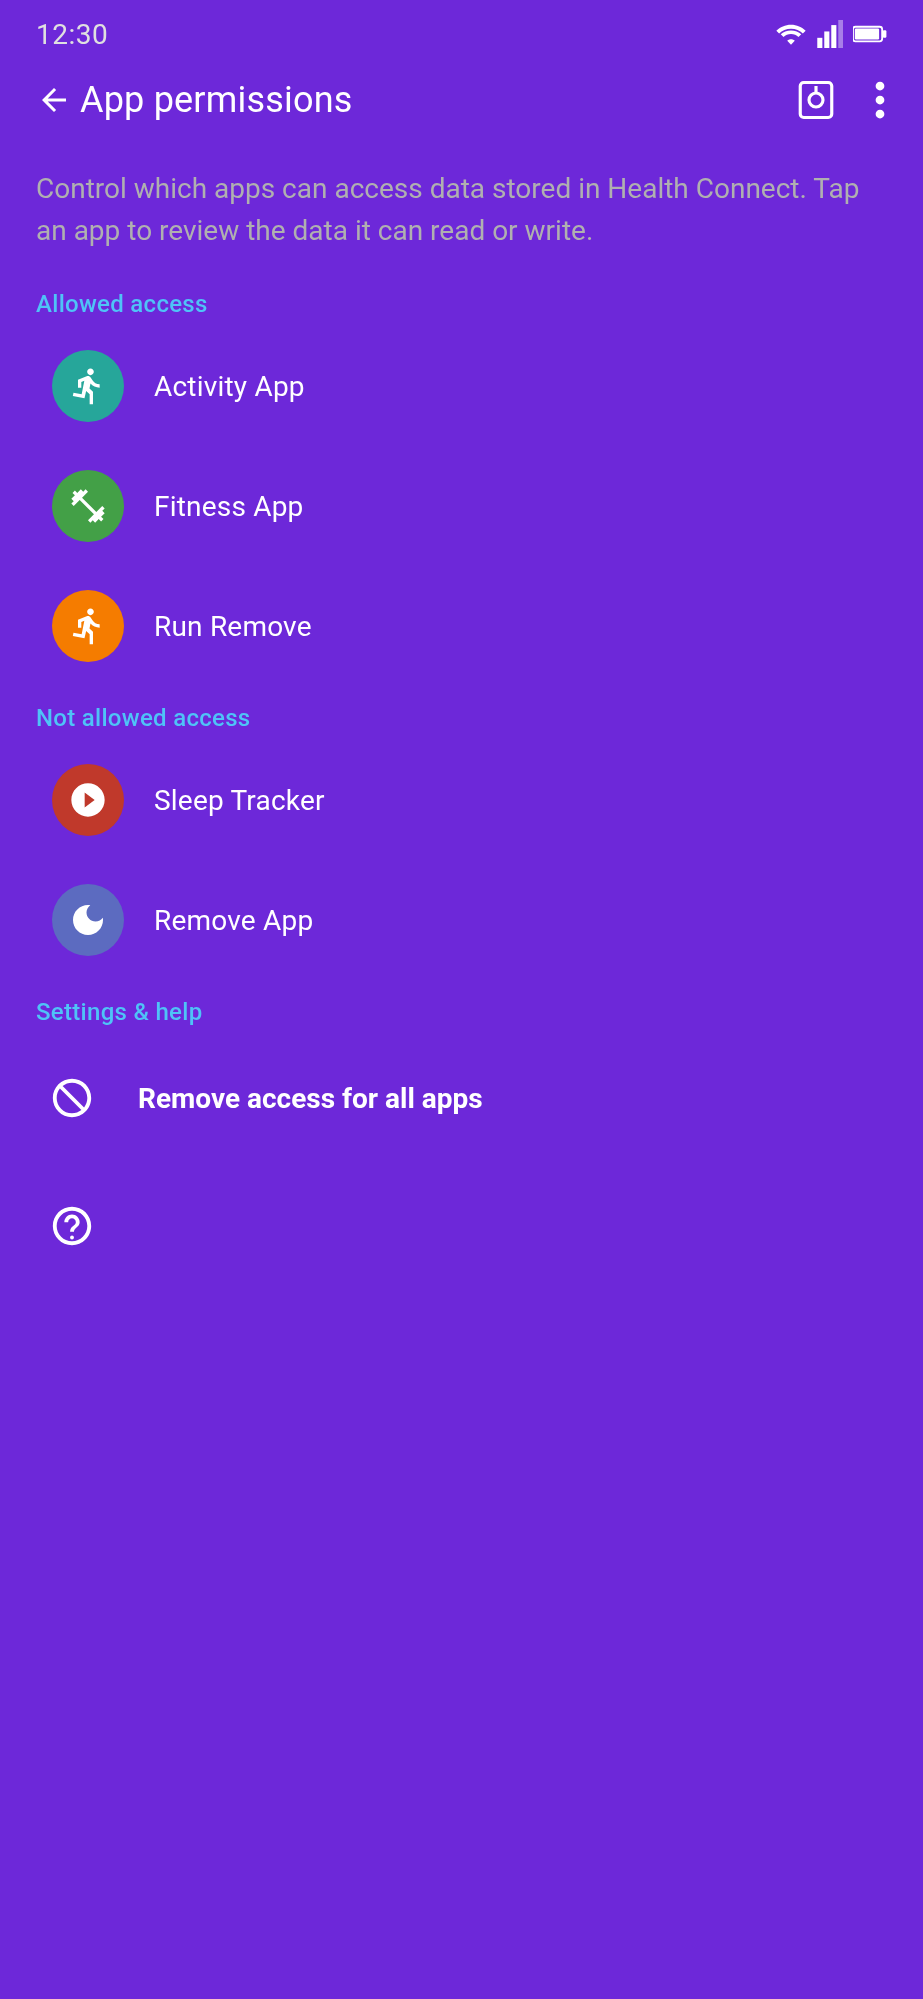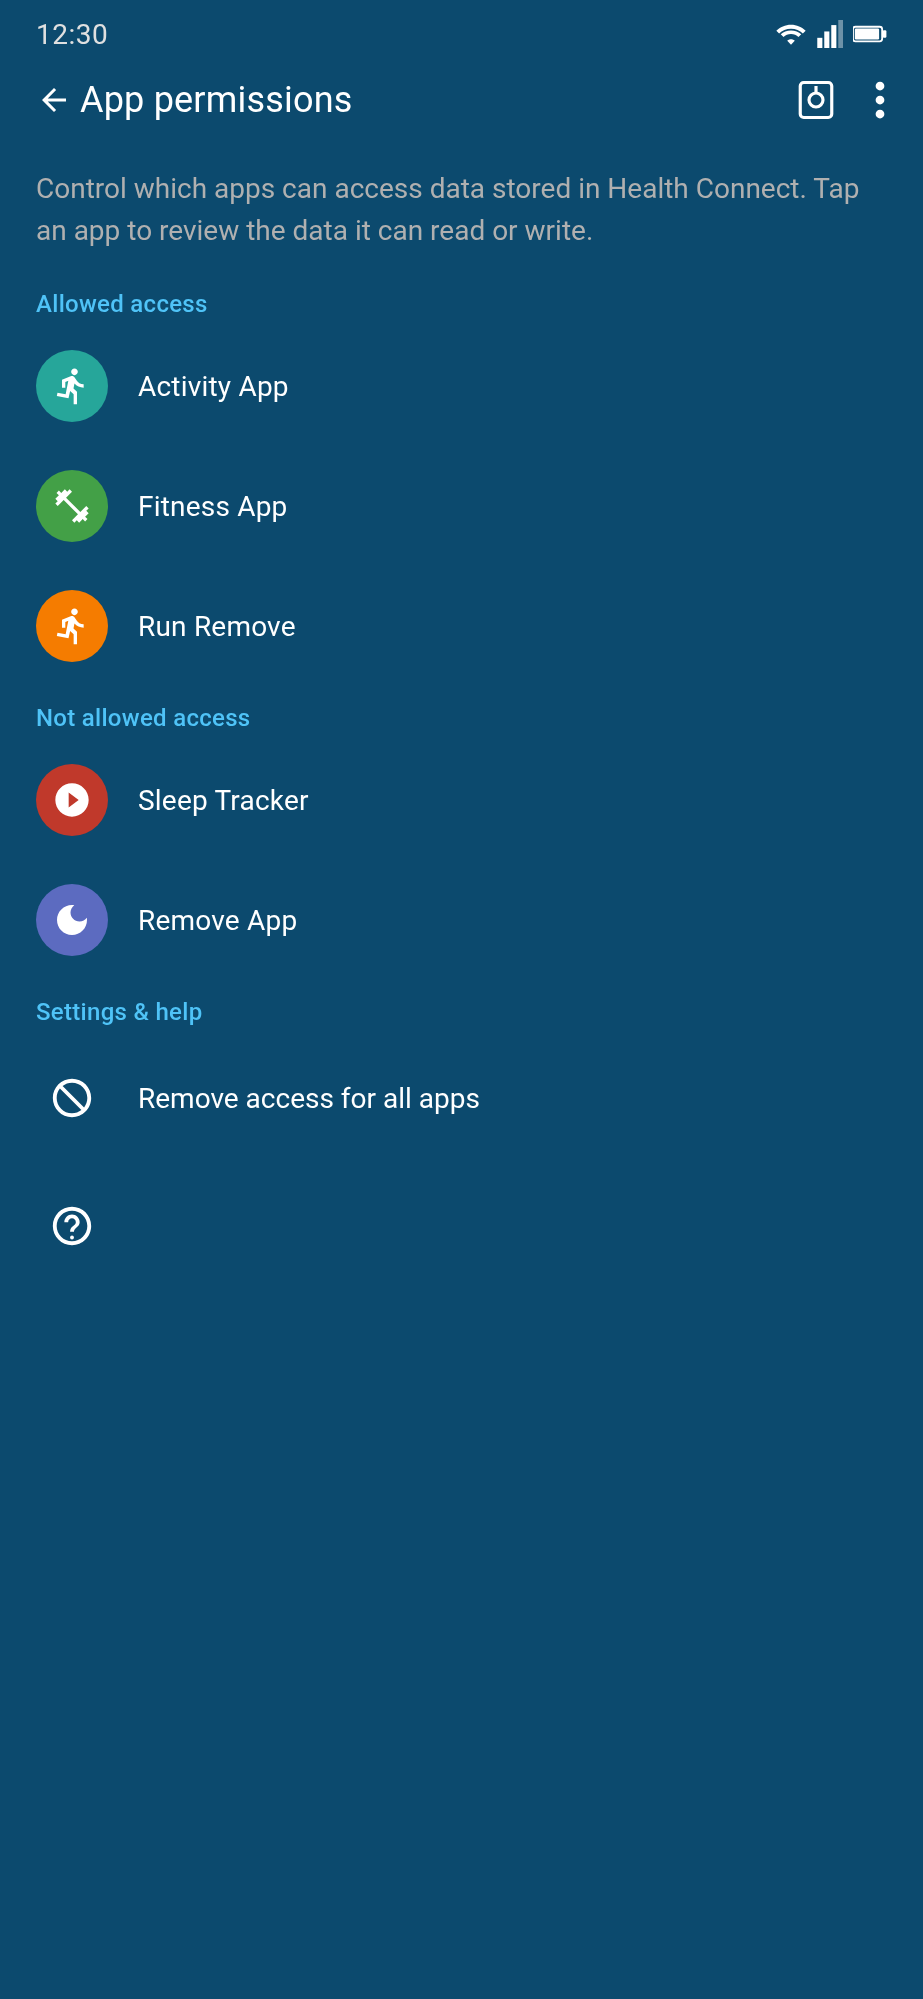--- a/index.html
+++ b/index.html
@@ -14,21 +14,21 @@
       font-family: 'Roboto', 'Google Sans', sans-serif;
       width: 923px;
       min-height: 1999px;
       position: relative;
       overflow-x: hidden;
     }
 
     .phone-container {
       width: 923px;
       min-height: 1999px;
-      background-color: #0c4a6e;
+      background-color: #6d28d9;
       position: relative;
     }
 
     
     .status-bar {
       display: flex;
       justify-content: space-between;
       align-items: center;
       padding: 18px 36px 10px 36px;
       height: 60px;
@@ -102,21 +102,21 @@
       font-size: 24px;
       font-weight: 500;
       color: #4fc3f7;
       letter-spacing: 0.3px;
     }
 
     
     .app-item {
       display: flex;
       align-items: center;
-      padding: 24px 36px;
+      padding: 24px 52px;
       gap: 30px;
       cursor: pointer;
       min-height: 100px;
     }
 
     .app-icon {
       width: 72px;
       height: 72px;
       border-radius: 50%;
       display: flex;
@@ -157,21 +157,21 @@
       display: flex;
       align-items: center;
       justify-content: center;
       flex-shrink: 0;
       font-size: 36px;
       color: #cccccc;
     }
 
     .settings-name {
       font-size: 28px;
-      font-weight: 400;
+      font-weight: 700;
       color: #ffffff;
     }
 
     
     svg {
       fill: white;
     }
   </style>
 </head>
 <body>

